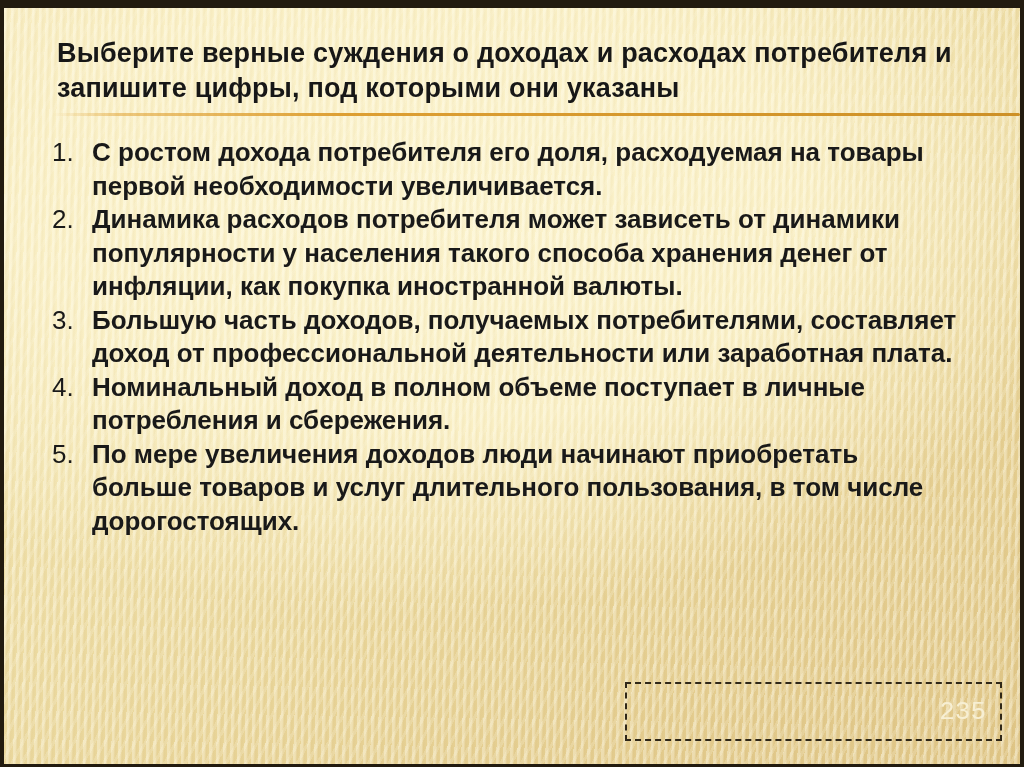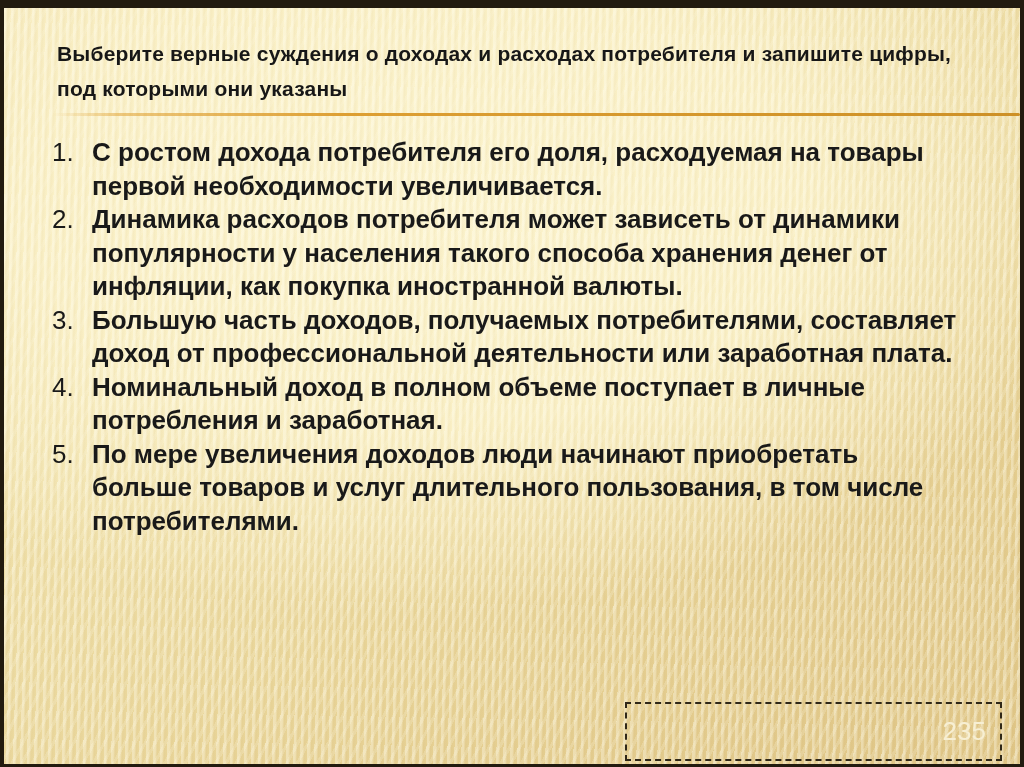--- a/index.html
+++ b/index.html
@@ -34,21 +34,21 @@
       
       linear-gradient(148deg,
         #f5e8b9 0%, #f0e1ab 35%, #e9d599 62%, #e3cb8d 85%, #dfc586 100%);
   }
 
   .slide-title {
     position: absolute;
     left: 53px;
     top: 28px;
     width: 935px;
-    font-size: 21px;
+    font-size: 27px;
     font-weight: bold;
     line-height: 35px;
     color: #171717;
     letter-spacing: 0.2px;
   }
 
   .accent-line {
     position: absolute;
     left: 48px;
     right: 0;
@@ -79,29 +79,30 @@
     flex: none;
     width: 44px;
     padding-left: 4px;
     box-sizing: border-box;
   }
   ol.statements .txt { flex: 1; font-weight: bold; }
 
   .page-box {
     position: absolute;
     left: 621px;
-    top: 694px;
+    top: 674px;
     width: 377px;
     height: 59px;
     box-sizing: border-box;
     border: 2px dashed #302818;
     display: flex;
     align-items: center;
     justify-content: flex-end;
     padding-right: 14px;
+    font-family: Liberation Mono, monospace;
   }
   .page-num {
     font-size: 26px;
     color: #f7efd3;
   }
 </style>
 </head>
 <body>
 
 <div class="slide">
@@ -118,25 +119,25 @@
     <li>
       <span class="num">2.</span>
       <span class="txt">Динамика расходов потребителя может зависеть от динамики популярности у населения такого способа хранения денег от инфляции, как покупка иностранной валюты.</span>
     </li>
     <li>
       <span class="num">3.</span>
       <span class="txt">Большую часть доходов, получаемых потребителями, составляет доход от профессиональной деятельности или заработная плата.</span>
     </li>
     <li>
       <span class="num">4.</span>
-      <span class="txt">Номинальный доход в полном объеме поступает в личные потребления и заработная.</span>
+      <span class="txt">Номинальный доход в полном объеме поступает в личные потребления и сбережения.</span>
     </li>
     <li>
       <span class="num">5.</span>
-      <span class="txt">По мере увеличения доходов люди начинают приобретать больше товаров и услуг длительного пользования, в том числе потребителями.</span>
+      <span class="txt">По мере увеличения доходов люди начинают приобретать больше товаров и услуг длительного пользования, в том числе дорогостоящих.</span>
     </li>
   </ol>
 
   <div class="page-box">
     <span class="page-num">235</span>
   </div>
 
 </div>
 
 </body></html>

